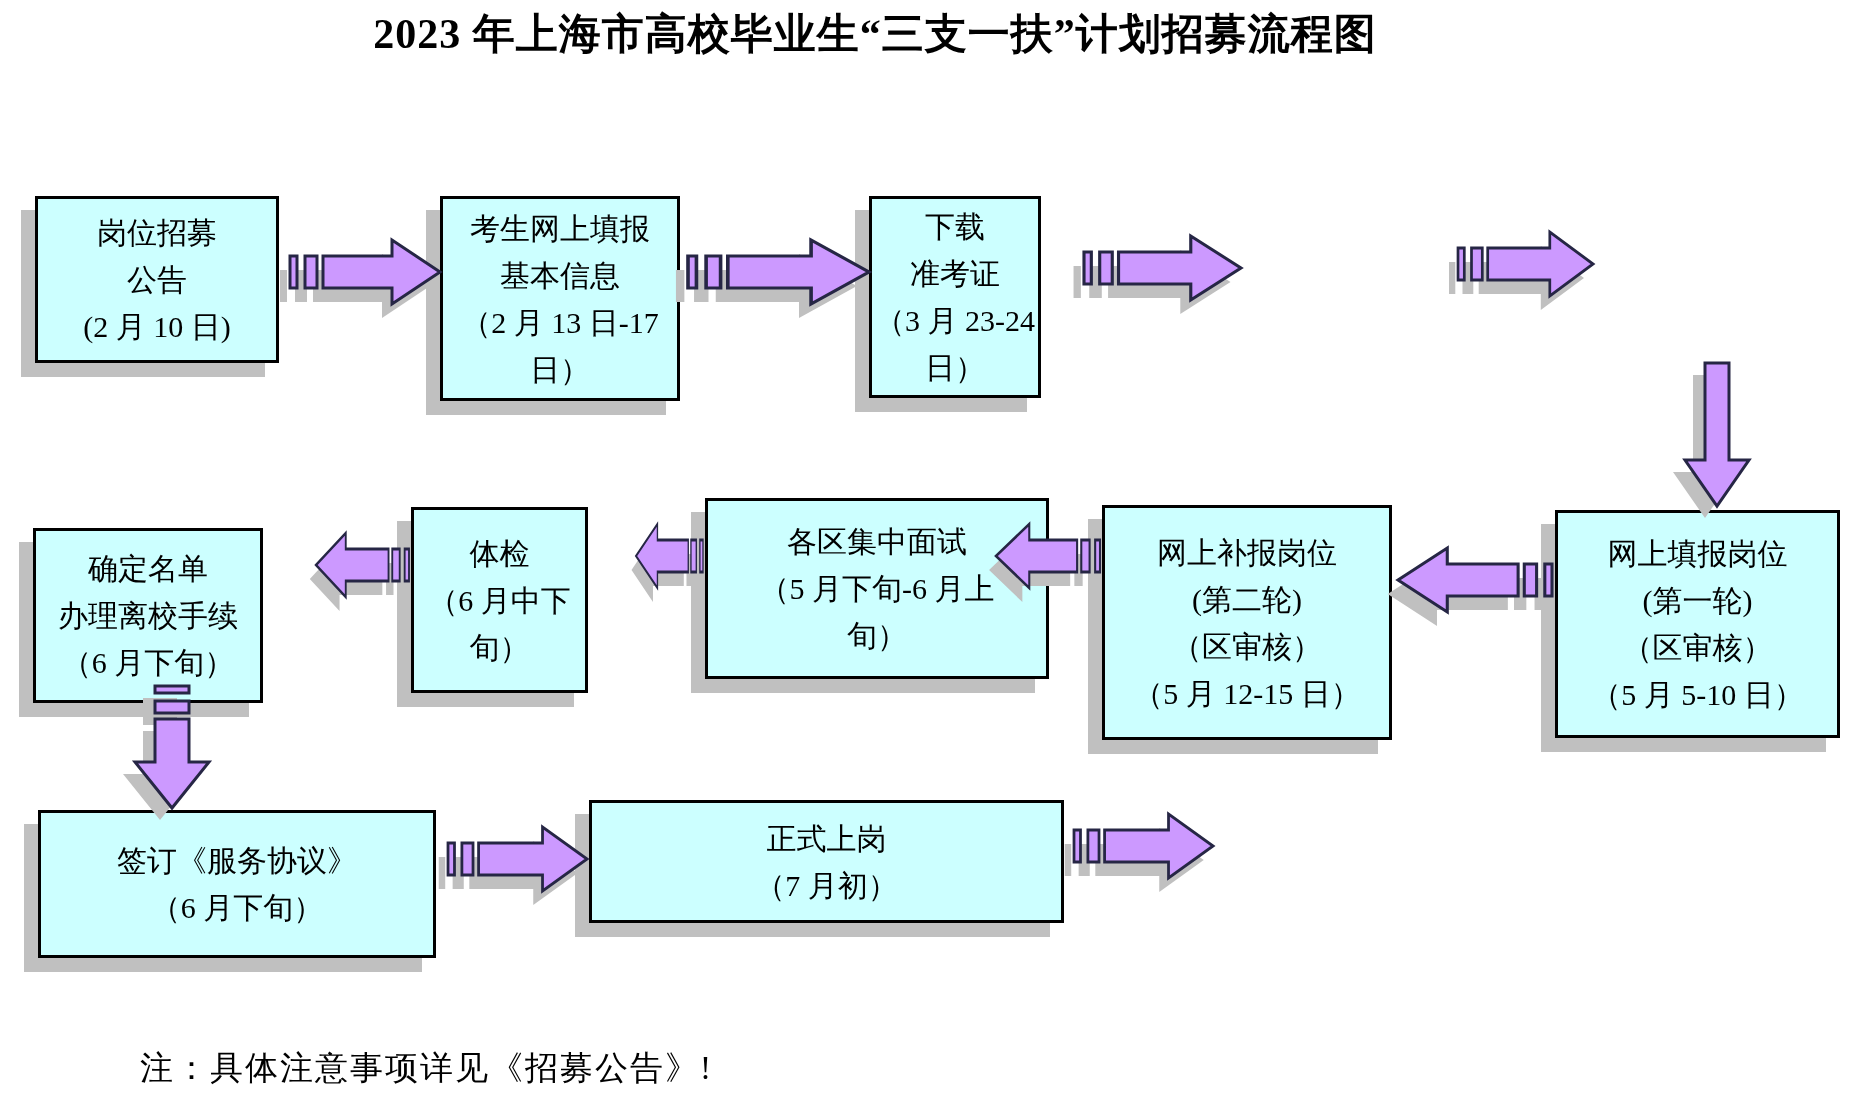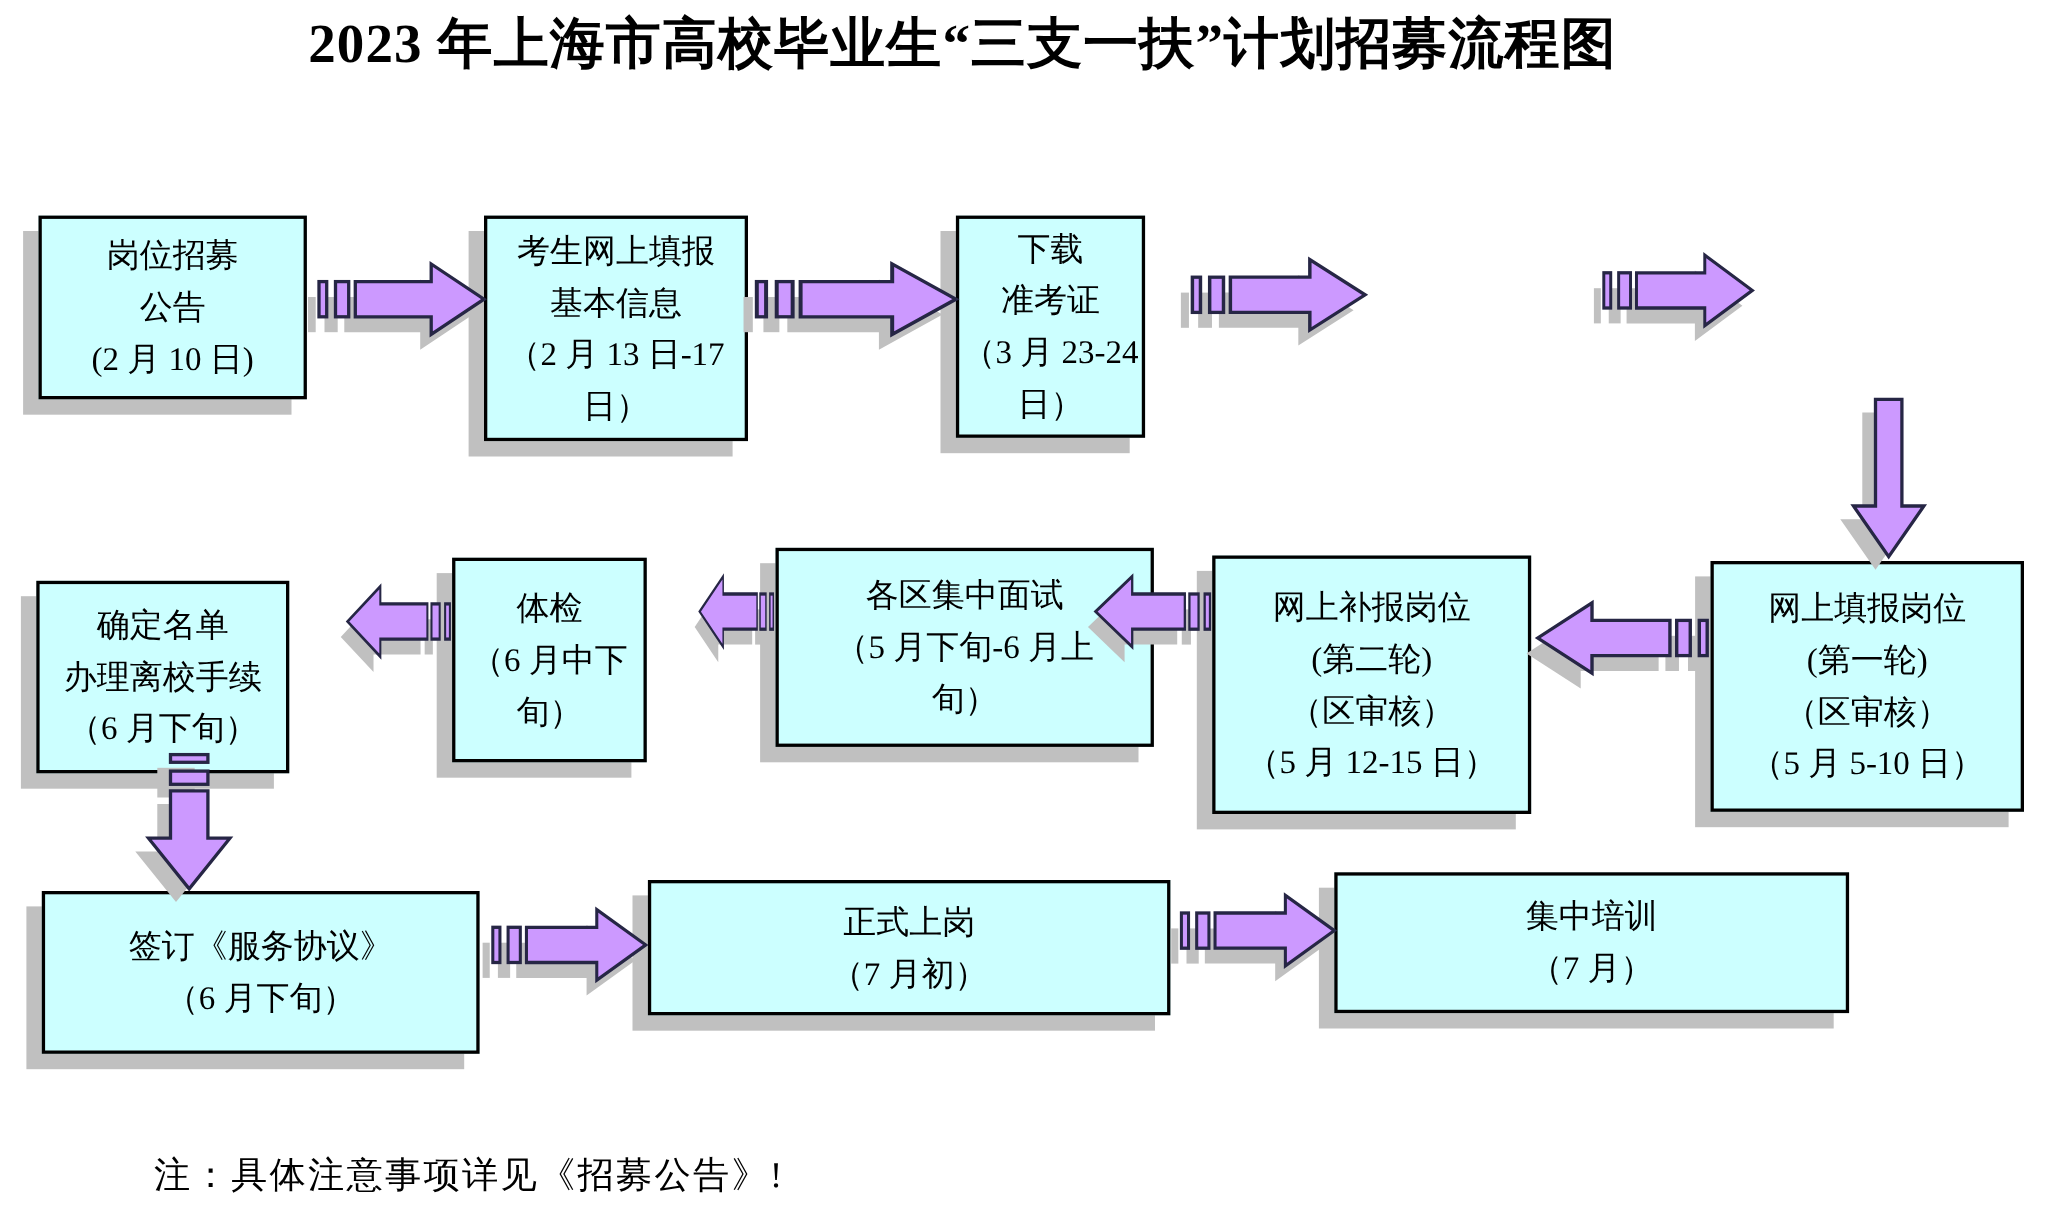--- a/index.html
+++ b/index.html
@@ -2,21 +2,21 @@
 <html><head>
 <meta charset="utf-8">
 <style>
   html,body{margin:0;padding:0;background:#ffffff;}
   .canvas{
     position:relative;width:1866px;height:1103px;background:#ffffff;
     font-family:"Liberation Serif", serif;color:#000000;overflow:hidden;
   }
   .title{
     position:absolute;left:0;top:6px;width:1750px;text-align:center;
-    font-size:50px;font-weight:bold;letter-spacing:1px;white-space:nowrap;
+    font-size:42px;font-weight:bold;letter-spacing:1px;white-space:nowrap;
   }
   .node{
     position:absolute;background:#CCFFFF;border:3px solid #000000;
     box-shadow:-14px 14px 0 #C0C0C0;box-sizing:border-box;
     display:flex;align-items:center;justify-content:center;text-align:center;
   }
   .node-text{white-space:pre-line;font-size:30px;line-height:47px;}
   svg.arrow{position:absolute;overflow:visible;display:block;}
   .note{position:absolute;left:140px;top:1046px;font-size:33px;letter-spacing:2px;}
   .defs{position:absolute;width:0;height:0;}
@@ -123,24 +123,20 @@
   </div>
 
   <div class="node" style="left:38px;top:810px;width:398px;height:148px">
     <div class="node-text">签订《服务协议》
 （6 月下旬）</div>
   </div>
   <div class="node" style="left:589px;top:800px;width:475px;height:123px">
     <div class="node-text">正式上岗
 （7 月初）</div>
   </div>
-  <div class="node" style="left:1213px;top:793px;width:468px;height:128px">
-    <div class="node-text">集中培训
-（7 月）</div>
-  </div>
 
   <svg class="arrow" viewBox="0 0 150 70" preserveAspectRatio="none" style="left:290px;top:237px;width:150px;height:70px">
       <use href="#ar-right" width="100%" height="100%"></use>
     </svg>
   <svg class="arrow" viewBox="0 0 150 70" preserveAspectRatio="none" style="left:688px;top:237px;width:181px;height:70px">
       <use href="#ar-right" width="100%" height="100%"></use>
     </svg>
   <svg class="arrow" viewBox="0 0 150 70" preserveAspectRatio="none" style="left:1084px;top:233px;width:157px;height:70px">
       <use href="#ar-right" width="100%" height="100%"></use>
     </svg>

